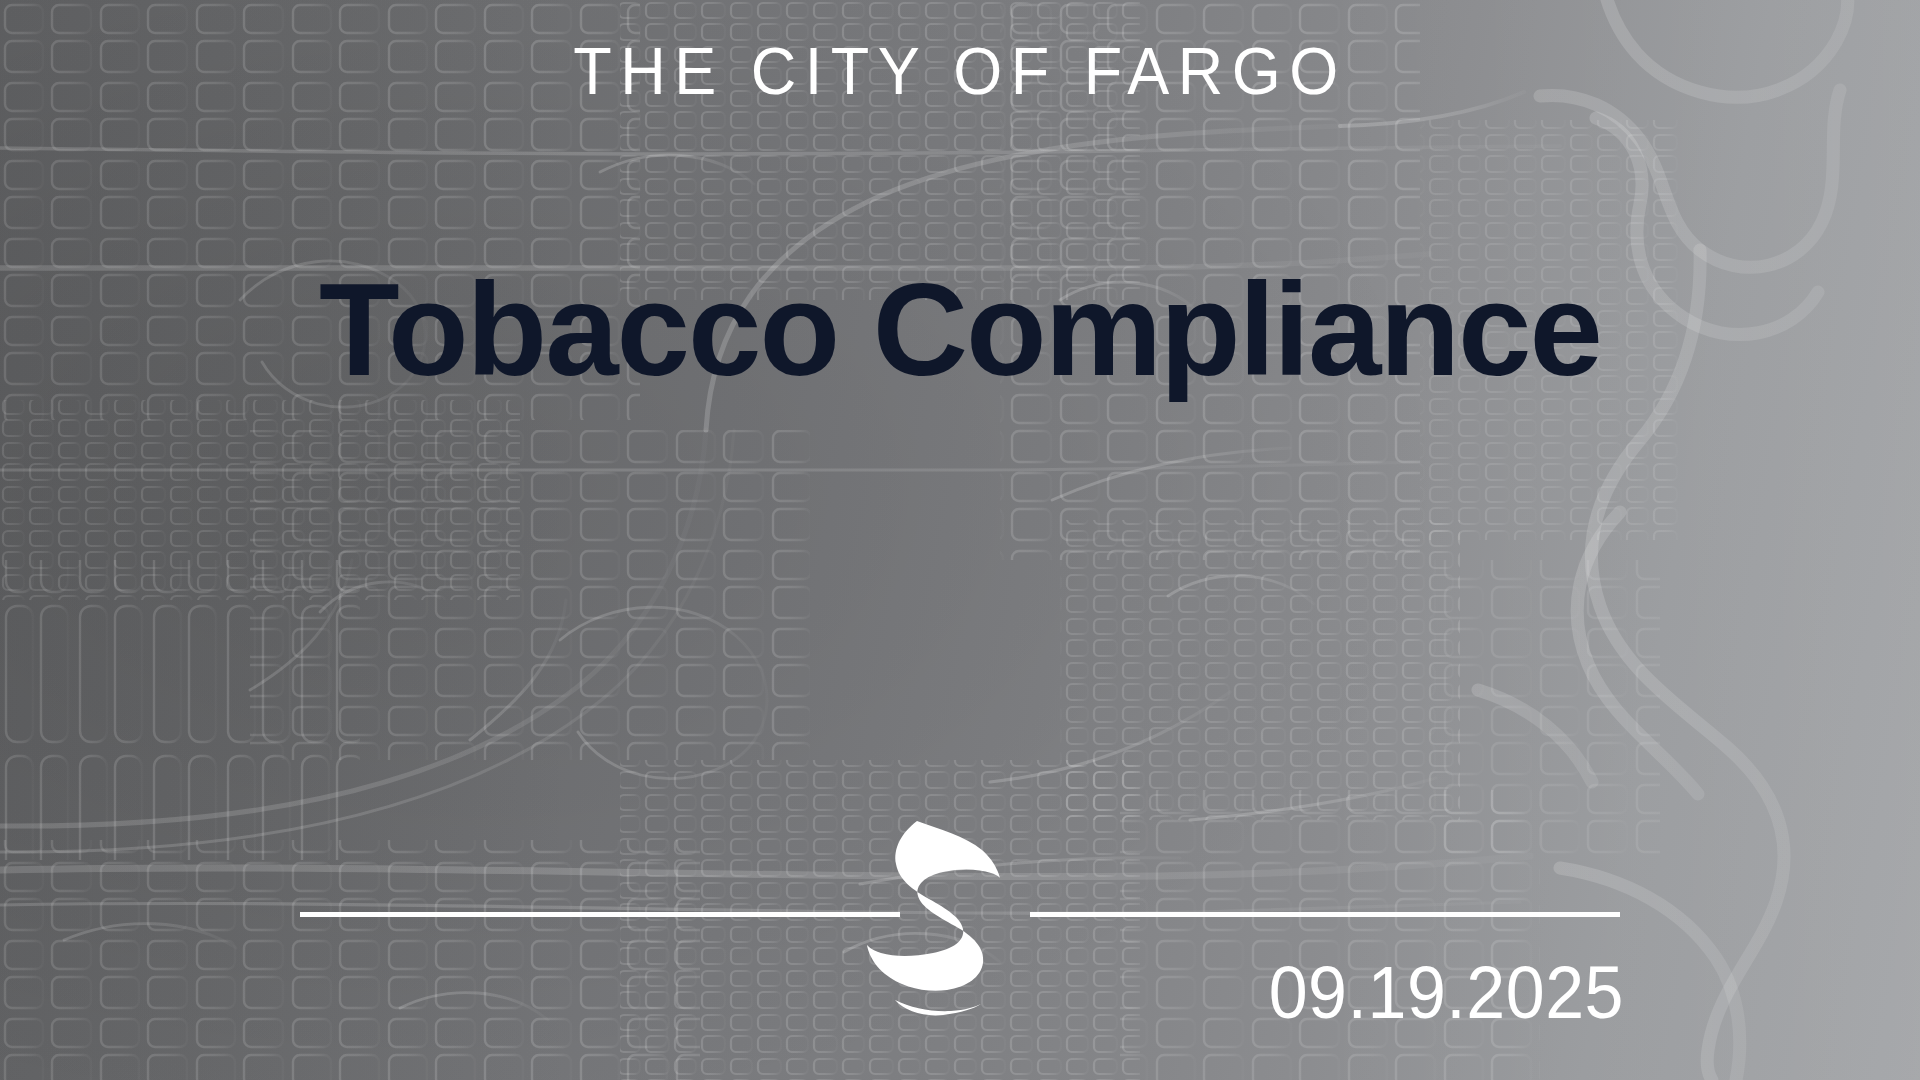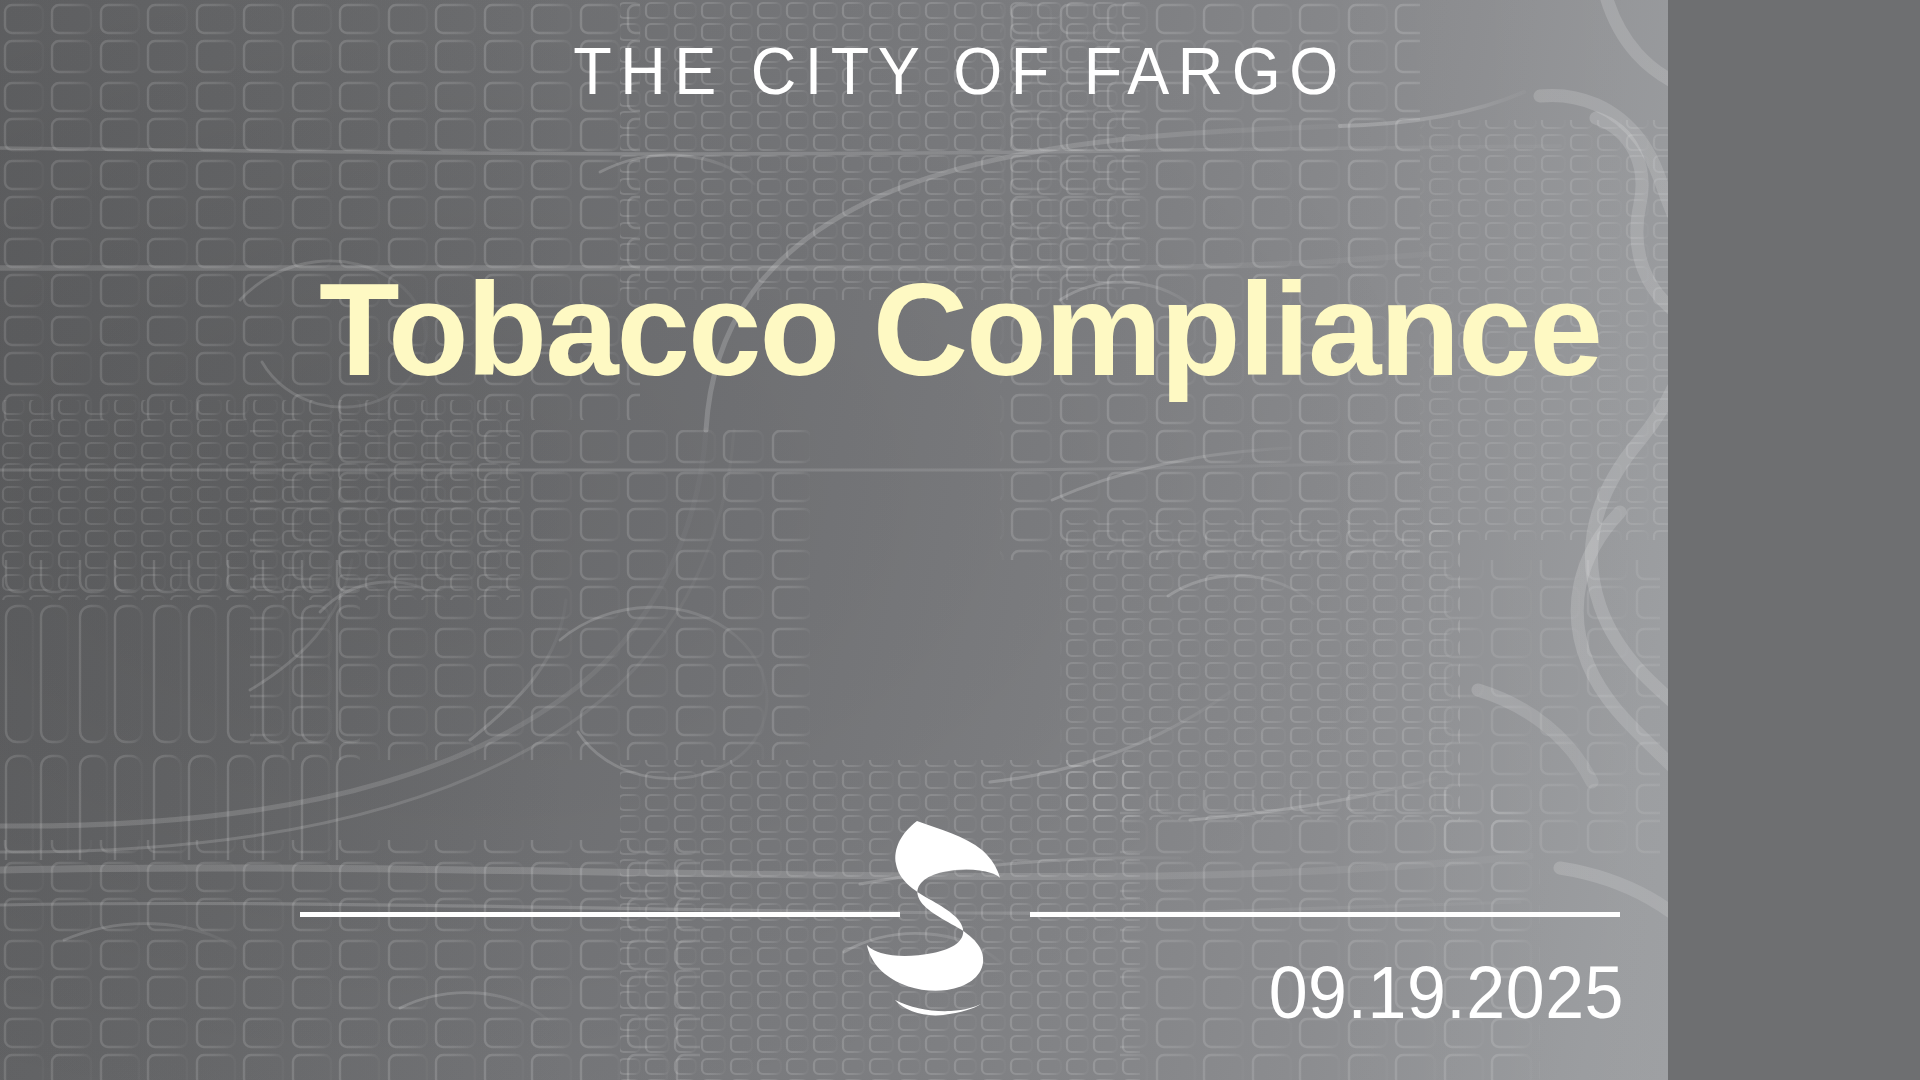--- a/index.html
+++ b/index.html
@@ -8,21 +8,21 @@
     padding: 0;
     width: 1920px;
     height: 1080px;
     overflow: hidden;
     background: #6e6f71;
     font-family: "Liberation Sans", sans-serif;
   }
 
   #slide {
     position: relative;
-    width: 1668px;
+    width: 1920px;
     height: 1080px;
     overflow: hidden;
     background: #6e6f71;
   }
 
   
   .bg-layer {
     position: absolute;
     inset: 0;
     width: 1920px;
@@ -72,21 +72,21 @@
     transform: scaleY(1.06);
     transform-origin: top center;
   }
 
   #headline {
     position: absolute;
     top: 172px;
     left: 60px;
     width: 1800px;
     text-align: center;
-    color: #fef9c3;
+    color: #0f172a;
     font-family: "Liberation Sans", sans-serif;
     font-weight: 700;
     font-size: 132px;
     line-height: 1.06;
     letter-spacing: -2.0px;
   }
   #headline .hl-line { display: block; }
 
   
   #divider-row {

